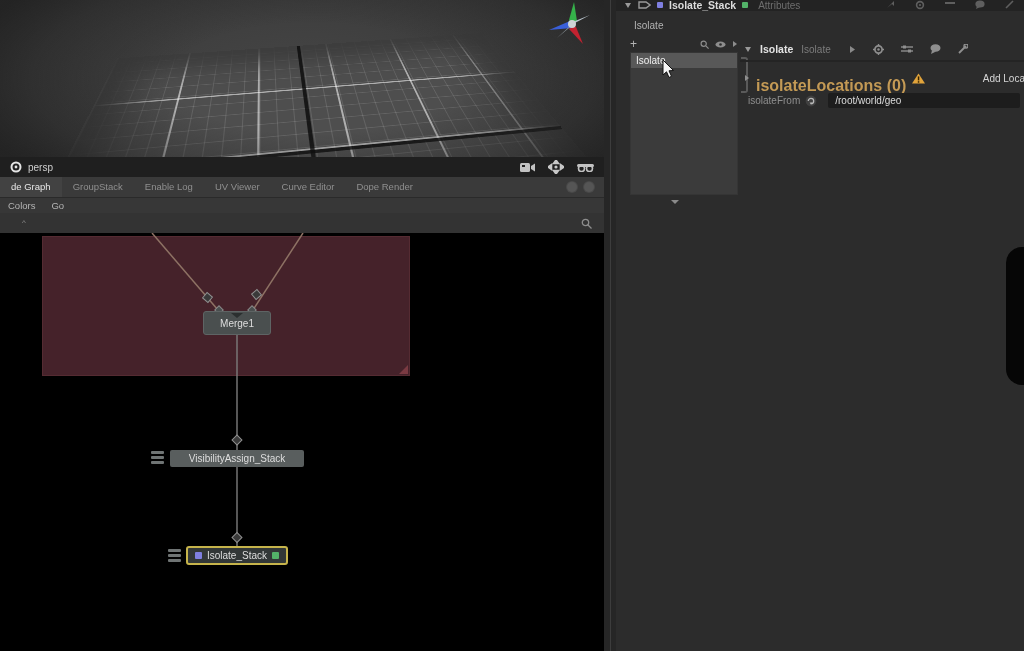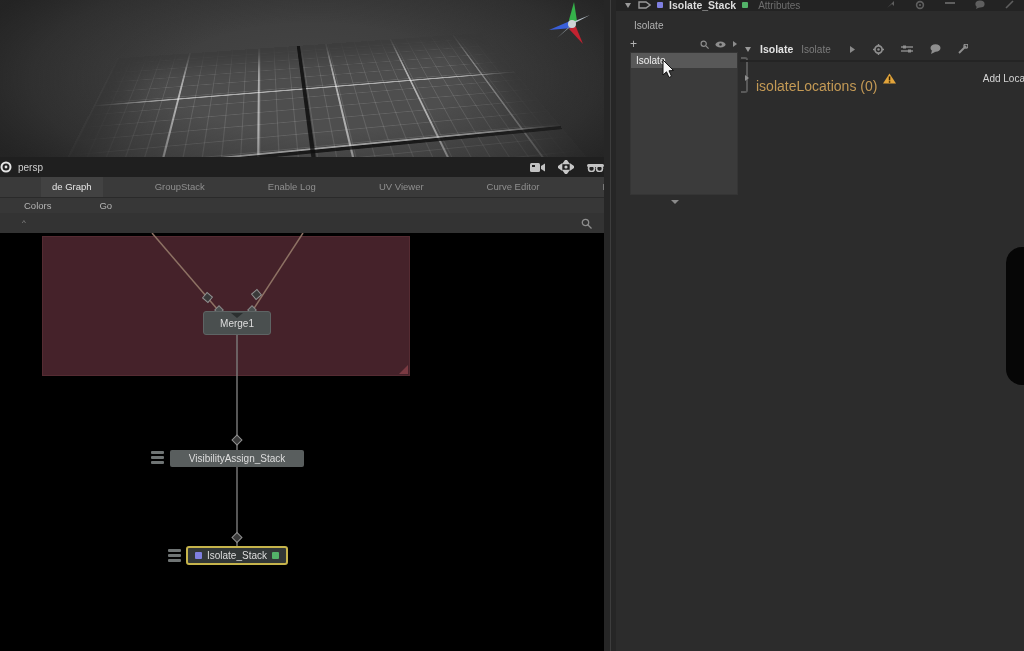--- a/index.html
+++ b/index.html
@@ -26,35 +26,35 @@
       repeating-linear-gradient(90deg, rgba(255,255,255,.12) 0 1px, transparent 1px 17px);
     box-shadow:0 0 40px 30px #3c3c3c inset;
   }
   .grid-axis-h{position:absolute;left:0;top:168px;width:100%;height:4px;background:rgba(10,10,10,.8);}
   .grid-axis-v{position:absolute;left:216px;top:0;width:4px;height:100%;background:rgba(10,10,10,.8);}
   #viewport .vignette{position:absolute;inset:0;
     background:radial-gradient(ellipse 60% 90% at 52% 50%, transparent 40%, rgba(40,40,40,.55) 78%, rgba(34,34,34,.9) 100%);}
 
   
   #persp-bar{left:0;top:157px;width:604px;height:20px;background:#1f1f1f;
-    display:flex;align-items:center;padding:0 0;box-sizing:border-box;}
+    display:flex;align-items:center;padding:0 10px;box-sizing:border-box;}
   #persp-bar .cam-label{font-size:10px;color:#cfcfcf;margin-left:6px;}
   #persp-bar .right-icons{margin-left:auto;display:flex;gap:13px;align-items:center;}
 
   
   #tab-bar{left:0;top:177px;width:604px;height:21px;background:#3a3a3a;display:flex;align-items:stretch;
     border-bottom:1px solid #2a2a2a;box-sizing:border-box;}
-  .tab{font-size:9.5px;line-height:20px;padding:0 11px;color:#8f8f8f;cursor:default;white-space:nowrap;margin-left:41px;}
+  .tab{font-size:9.5px;line-height:20px;padding:0 11px;color:#8f8f8f;cursor:default;white-space:nowrap;}
   .tab.active{color:#e6e6e6;background:#424242;}
   #tab-bar .pane-icons{margin-left:auto;display:flex;gap:7px;align-items:center;padding-right:10px;}
   .pane-dot{width:10px;height:10px;border-radius:50%;background:#555;box-shadow:0 0 0 1px #494949;}
 
   
   #menu-bar{left:0;top:198px;width:604px;height:15px;background:#373737;display:flex;align-items:center;}
-  .menu-item{font-size:9.5px;color:#b4b4b4;padding:0 24px;}
+  .menu-item{font-size:9.5px;color:#b4b4b4;padding:0 8px;}
   #ng-toolbar{left:0;top:213px;width:604px;height:20px;background:#333333;display:flex;align-items:center;}
   #ng-caret{margin-left:22px;color:#8d8d8d;font-size:8px;line-height:8px;}
   #ng-search{margin-left:auto;margin-right:12px;}
 
   
   #canvas{left:0;top:233px;width:604px;height:418px;background:#000000;overflow:hidden;}
   #backdrop{left:42px;top:3px;width:368px;height:140px;background:#45222a;border:1px solid #552b32;box-sizing:border-box;}
   #backdrop .resize{position:absolute;right:1px;bottom:1px;width:0;height:0;
     border-left:9px solid transparent;border-bottom:9px solid #7a3a42;}
   .node{position:absolute;box-sizing:border-box;display:flex;align-items:center;justify-content:center;
@@ -94,21 +94,21 @@
   #rp-scrollmark{left:125px;top:57px;width:5px;height:32px;border:2px solid #5a5a5a;border-left:none;border-radius:0 3px 3px 0;}
   #rp-list-chevron{left:54px;top:199px;}
 
   #grp-row{left:124px;top:40px;right:0;height:18px;display:flex;align-items:center;gap:8px;padding-left:4px;}
   #grp-row .gname{font-size:10.5px;font-weight:bold;color:#e3e3e3;}
   #grp-row .ghint{font-size:10px;color:#7c7c7c;}
   #grp-row .gicons{margin-left:auto;display:flex;gap:17px;align-items:center;padding-right:0;width:175px;}
   #grp-divider{left:124px;top:60px;right:0;height:2px;background:#242424;}
 
   #loc-row{left:128px;top:70px;right:0;height:16px;display:flex;align-items:center;gap:6px;}
-  #loc-row .loc-label{font-size:14px;font-weight:normal;color:#c49a55;margin-top:15px;}
+  #loc-row .loc-label{font-size:16px;font-weight:bold;color:#c49a55;margin-top:15px;}
   #loc-row .loc-action{margin-left:auto;font-size:10px;color:#d6d6d6;white-space:nowrap;margin-right:-6px;}
 
   #from-row{left:132px;top:93px;right:4px;height:15px;display:flex;align-items:center;gap:5px;}
   #from-row .f-label{font-size:10px;color:#8f8f8f;}
   #from-field{margin-left:6px;flex:1;height:15px;background:#1d1d1d;border-radius:2px;
     font-size:10px;color:#dcdcdc;line-height:15px;padding-left:7px;box-sizing:border-box;}
 
   #enable-row{left:134px;top:112px;right:0;height:13px;display:flex;align-items:center;gap:7px;}
   #enable-row .dot{width:7px;height:7px;border-radius:50%;border:1px solid #5e5e5e;background:#333;}
   #enable-row .cbx{width:9px;height:9px;border:1px solid #555;background:#2a2a2a;border-radius:1px;}
@@ -349,20 +349,29 @@
       </svg>
     <span class="loc-label">isolateLocations (0)</span>
     <svg width="13" height="11">
       <polygon points="6.5,0.5 13,10.5 0,10.5" fill="#e2a43b"></polygon>
       <rect x="5.8" y="3.4" width="1.5" height="4" fill="#332200"></rect>
       <rect x="5.8" y="8.2" width="1.5" height="1.5" fill="#332200"></rect>
     </svg>
     <span class="loc-action">Add Locati</span>
   </div>
 
+  <div class="abs" id="from-row">
+    <span class="f-label">isolateFrom</span>
+    <svg width="12" height="12">
+      <circle cx="6" cy="6" r="5.4" fill="#404040"></circle>
+      <path d="M3.3,6 a2.7,2.7 0 1 1 2.7,2.7" fill="none" stroke="#b8b8b8" stroke-width="1.3"></path>
+      <polygon points="6,9.8 4.6,7.6 7.4,7.6" fill="#b8b8b8"></polygon>
+    </svg>
+    <div id="from-field">/root/world/geo</div>
+  </div>
 
 </div>
 
 <div class="abs" id="overlay-black"></div>
 
 <svg class="abs" id="cursor" width="14" height="20">
   <polygon points="1,0 1,15 4.5,11.8 7,17.5 9.5,16.3 7,10.8 11.5,10.5" fill="#f5f5f5" stroke="#111" stroke-width="1"></polygon>
 </svg>
 
 </body></html>

